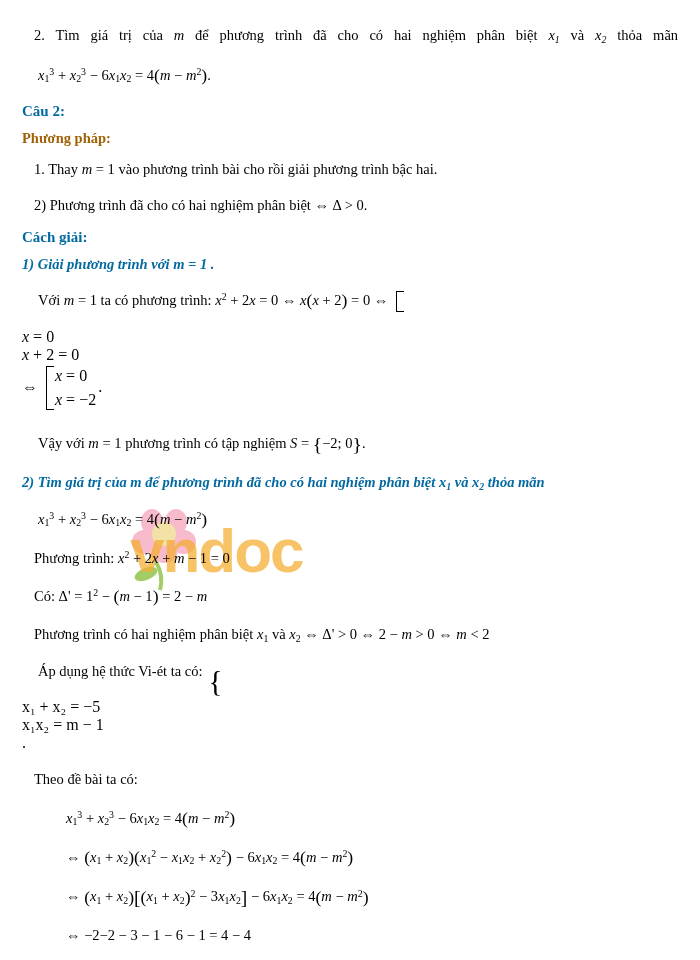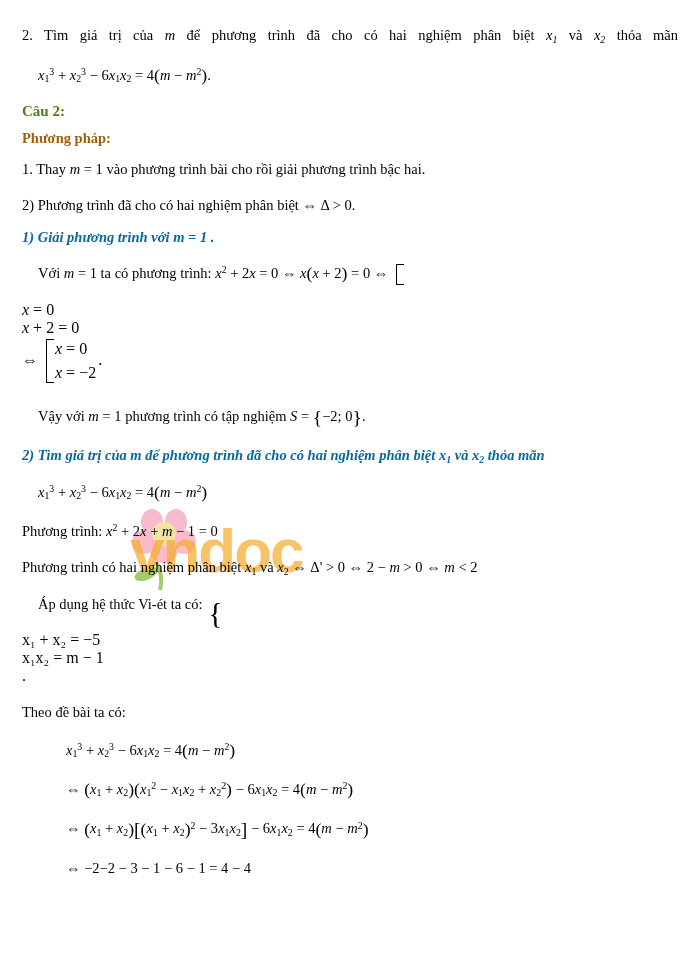--- a/index.html
+++ b/index.html
@@ -24,29 +24,29 @@
   }
   .content {
     position: relative;
     z-index: 2;
     padding: 24px 22px 0 22px;
     box-sizing: border-box;
   }
   .para {
     font-size: 14.5px;
     line-height: 1.55;
-    margin: 0 0 13px 0;
+    margin: 0 0 13px 12px;
     text-align: justify;
   }
   .para.just {
     text-align: justify;
     text-align-last: justify;
   }
   .heading {
-    color: #4d7c0f;
+    color: #0369a1;
     font-weight: bold;
     font-size: 15px;
     margin: 0 0 10px 0;
   }
   .subheading {
     color: #a16207;
     font-weight: bold;
     font-size: 14.5px;
     margin: 0 0 11px 0;
   }
@@ -191,20 +191,21 @@
 
     <p class="para">
       1. Thay <i>m</i> = 1 vào phương trình bài cho rồi giải phương trình bậc hai.
     </p>
 
     <p class="para">
       2) Phương trình đã cho có hai nghiệm phân biệt ⇔ Δ &gt; 0.
     </p>
 
 
+    <p class="heading">Cách giải:</p>
 
     <p class="italic-blue">
       1) Giải phương trình với <i>m</i> = 1 .
     </p>
 
     <p class="mathline">
       Với <i>m</i> = 1 ta có phương trình: <i>x</i><sup>2</sup> + 2<i>x</i> = 0 ⇔ <i>x</i><span class="big-paren">(</span><i>x</i> + 2<span class="big-paren">)</span> = 0 ⇔
       <span class="bracket-sys"><span class="sys-rows"></span></span></p><div><i>x</i> = 0</div><div><i>x</i> + 2 = 0</div>
       ⇔
       <span class="bracket-sys"><span class="sys-rows"><div><i>x</i> = 0</div><div><i>x</i> = −2</div></span></span>.
@@ -219,20 +220,23 @@
     </p>
 
     <p class="mathline">
       <i>x</i><sub>1</sub><sup>3</sup> + <i>x</i><sub>2</sub><sup>3</sup> − 6<i>x</i><sub>1</sub><i>x</i><sub>2</sub> = 4<span class="big-paren">(</span><i>m</i> − <i>m</i><sup>2</sup><span class="big-paren">)</span>
     </p>
 
     <p class="para">
       Phương trình: <i>x</i><sup>2</sup> + 2<i>x</i> + <i>m</i> − 1 = 0
     </p>
 
+    <p class="para">
+      Có: Δ' = 1<sup>2</sup> − <span class="big-paren">(</span><i>m</i> − 1<span class="big-paren">)</span> = 2 − <i>m</i>
+    </p>
 
     <p class="para">
       Phương trình có hai nghiệm phân biệt <i>x</i><sub>1</sub> và <i>x</i><sub>2</sub> ⇔ Δ' &gt; 0 ⇔ 2 − <i>m</i> &gt; 0 ⇔ <i>m</i> &lt; 2
     </p>
 
     <p class="mathline">
       Áp dụng hệ thức Vi-ét ta có:
       <span class="bracket-sys brace"><span class="sys-rows"></span></span></p><div>x₁ + x₂ = −5</div><div>x₁x₂ = m − 1</div>.
     <p></p>
 

